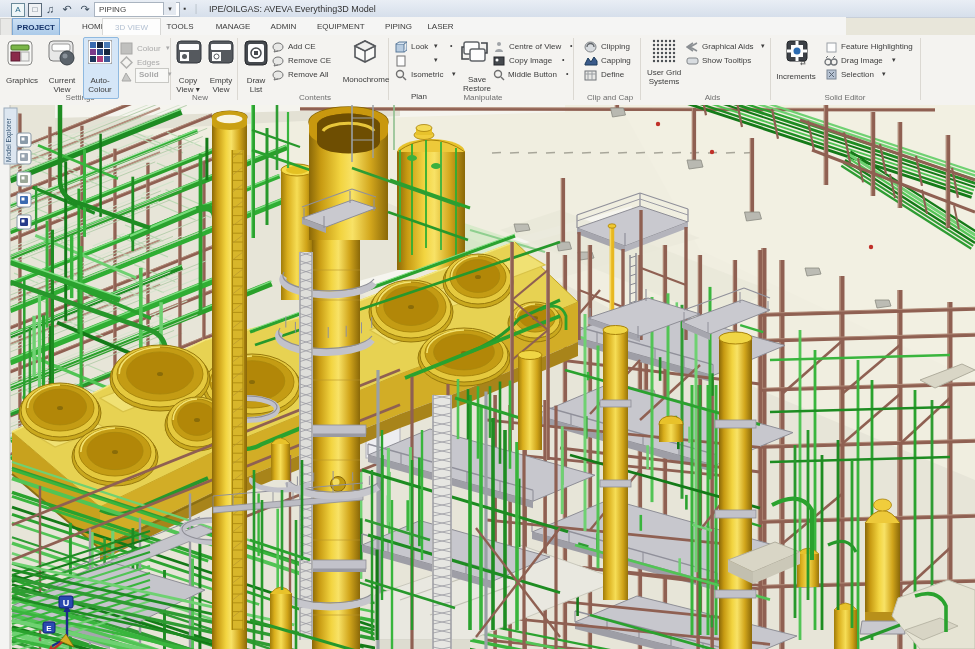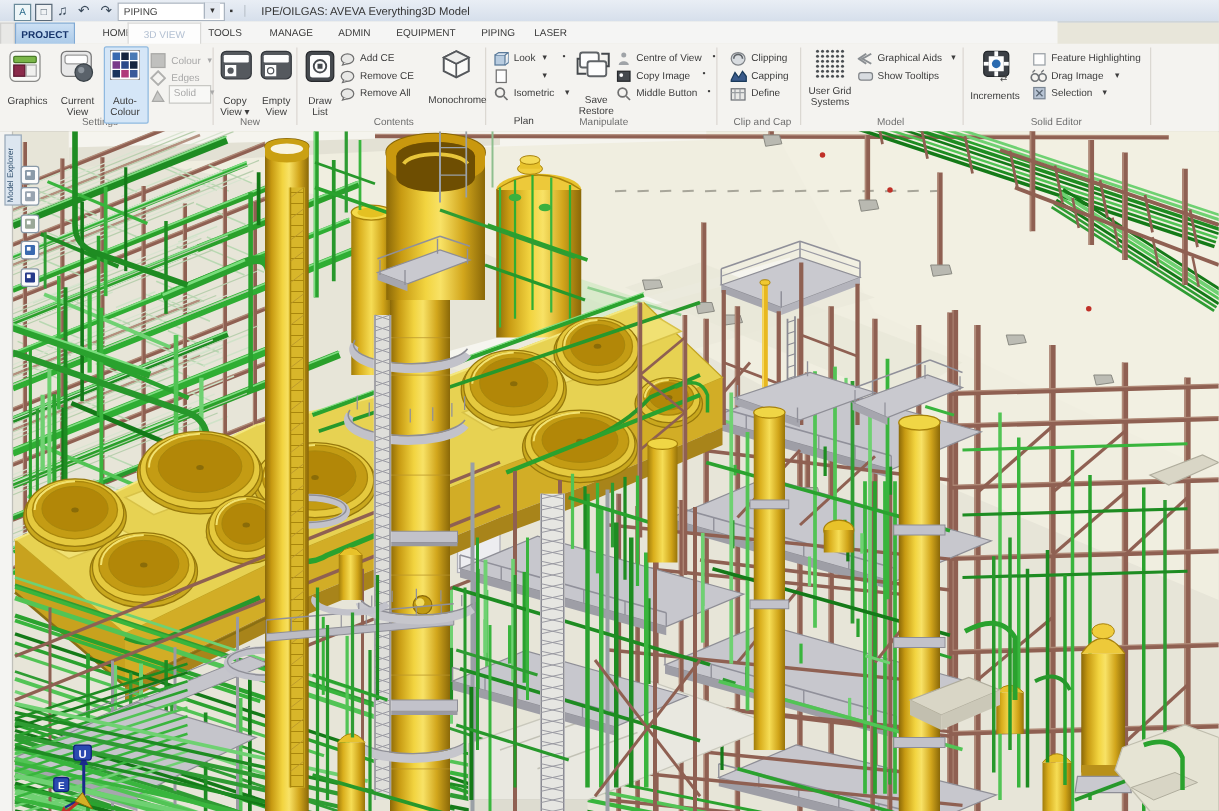--- a/index.html
+++ b/index.html
@@ -50,21 +50,21 @@
  <div class="gsep" style="left:388px"></div>
  <div class="gsep" style="left:573px"></div>
  <div class="gsep" style="left:640px"></div>
  <div class="gsep" style="left:770px"></div>
  <div class="gsep" style="left:920px"></div>
  <div class="glabel" style="left:50px;width:60px;">Settings</div>
  <div class="glabel" style="left:175px;width:50px;">New</div>
  <div class="glabel" style="left:285px;width:60px;">Contents</div>
  <div class="glabel" style="left:453px;width:60px;">Manipulate</div>
  <div class="glabel" style="left:580px;width:60px;">Clip and Cap</div>
- <div class="glabel" style="left:685px;width:55px;">Model</div>
+ <div class="glabel" style="left:685px;width:55px;">Aids</div>
  <div class="glabel" style="left:815px;width:60px;">Solid Editor</div>
 
  <svg style="position:absolute;left:7px;top:5px" width="26" height="26">
       <rect x="1" y="1" width="24" height="24" rx="4" fill="#f8f8f6" stroke="#8a8a88"></rect>
       <rect x="4" y="5" width="18" height="5" rx="1" fill="#7ab648" stroke="#4a7a28"></rect>
       <rect x="4" y="12" width="9" height="9" fill="#8a2a4a" stroke="#5a1a30"></rect>
       <rect x="14" y="12" width="8" height="9" fill="#f0f0ee" stroke="#aaa"></rect>
     </svg>
  <div class="blabel" style="left:2px;top:41px;width:40px;">Graphics</div>
  <svg style="position:absolute;left:48px;top:5px" width="28" height="26">
@@ -94,21 +94,21 @@
  <div class="rtext dis" style="left:137px;top:9px;">Colour</div>
     <div class="rtext dis" style="left:166px;top:9px;font-size:7px;">▾</div>
  <svg style="position:absolute;left:120px;top:21px" width="13" height="13">
       <path d="M6.5 1 L12 6.5 L6.5 12 L1 6.5 Z" fill="none" stroke="#b0b0ae" stroke-width="1.5"></path>
     </svg>
  <div class="rtext dis" style="left:137px;top:23px;">Edges</div>
  <svg style="position:absolute;left:120px;top:35px" width="13" height="13">
       <path d="M2 11 L6 3 L11 11 Z" fill="#c8c8c6" stroke="#a8a8a6"></path>
     </svg>
  <div style="position:absolute;left:135px;top:33px;width:32px;height:13px;border:1px solid #c8c8c4;background:#f8f8f6;"></div>
- <div class="rtext dis" style="left:139px;top:35px;">Solid</div>
+ <div class="rtext dis" style="left:139px;top:35px;font-weight:bold;">Solid</div>
     <div class="rtext dis" style="left:168px;top:35px;font-size:7px;">▾</div>
 
  <svg style="position:absolute;left:176px;top:5px" width="26" height="26">
       <rect x="1" y="1" width="24" height="22" rx="4" fill="#55595e" stroke="#33373c"></rect>
       <rect x="3" y="4" width="20" height="6" rx="1" fill="#fdfdfd"></rect>
       <rect x="4" y="12" width="9" height="9" fill="#fdfdfd"></rect>
       <circle cx="8.5" cy="16.5" r="2.5" fill="#55595e"></circle>
     </svg>
  <div class="blabel" style="left:168px;top:41px;width:40px;">Copy<br>View ▾</div>
  <svg style="position:absolute;left:208px;top:5px" width="26" height="26">
@@ -182,21 +182,21 @@
  <svg style="position:absolute;left:493px;top:20px" width="12" height="12">
       <rect x="1" y="2" width="10" height="8" fill="#45494e" stroke="#26282c"></rect>
       <circle cx="4" cy="5" r="1.5" fill="#fff"></circle>
     </svg>
  <div class="rtext" style="left:509px;top:21px;">Copy Image</div>
     <div class="rtext" style="left:562px;top:21px;font-size:7px;">•</div>
  <svg style="position:absolute;left:493px;top:34px" width="12" height="12">
       <circle cx="5" cy="5" r="3.5" fill="none" stroke="#707070" stroke-width="1.4"></circle>
       <path d="M8 8 L11 11" stroke="#707070" stroke-width="1.4"></path>
     </svg>
- <div class="rtext" style="left:509px;top:35px;">Middle Button</div>
+ <div class="rtext" style="left:496px;top:35px;padding-left:12px;">Middle Button</div>
     <div class="rtext" style="left:566px;top:35px;font-size:7px;">•</div>
 
  <svg style="position:absolute;left:584px;top:6px" width="13" height="12">
       <ellipse cx="6.5" cy="6" rx="5.5" ry="5" fill="#d8dce0" stroke="#808488"></ellipse>
       <path d="M3 6 A3.5 3.5 0 0 1 10 6" fill="none" stroke="#606468" stroke-width="1.3"></path>
     </svg>
  <div class="rtext" style="left:601px;top:7px;">Clipping</div>
  <svg style="position:absolute;left:584px;top:20px" width="14" height="12">
       <path d="M1 9 L4 3 L7 7 L10 2 L13 6 L13 10 L1 10 Z" fill="#3a5a8a" stroke="#1a3a5a"></path>
     </svg>

